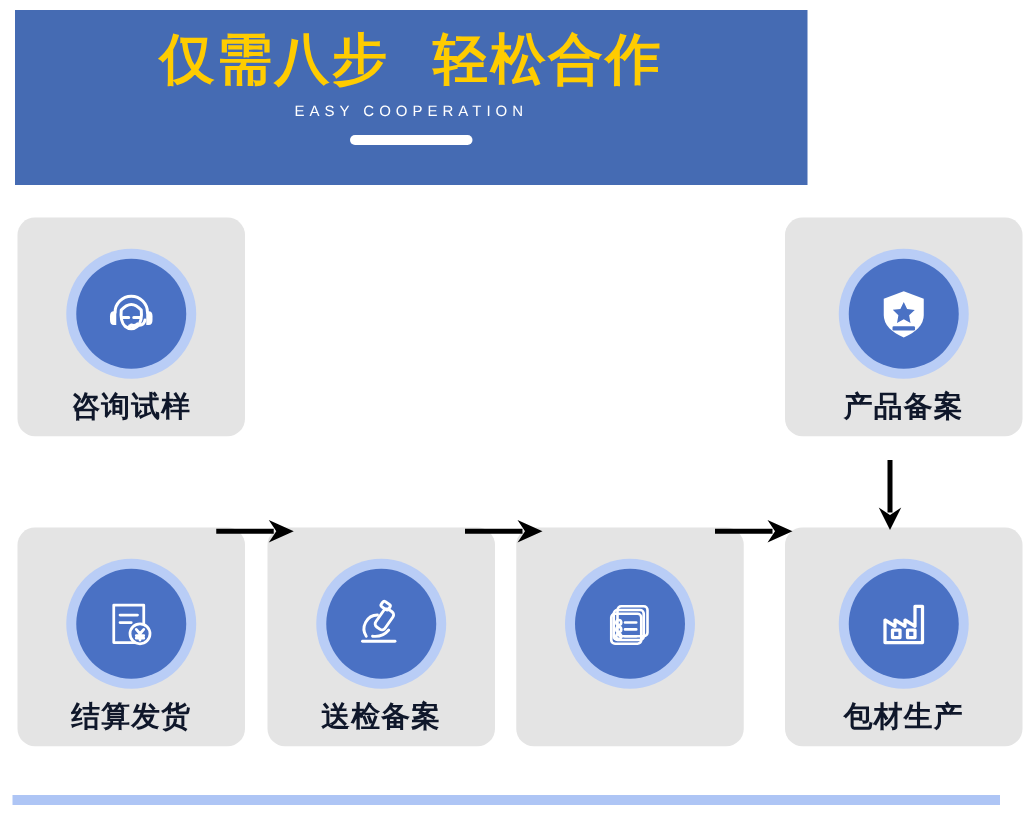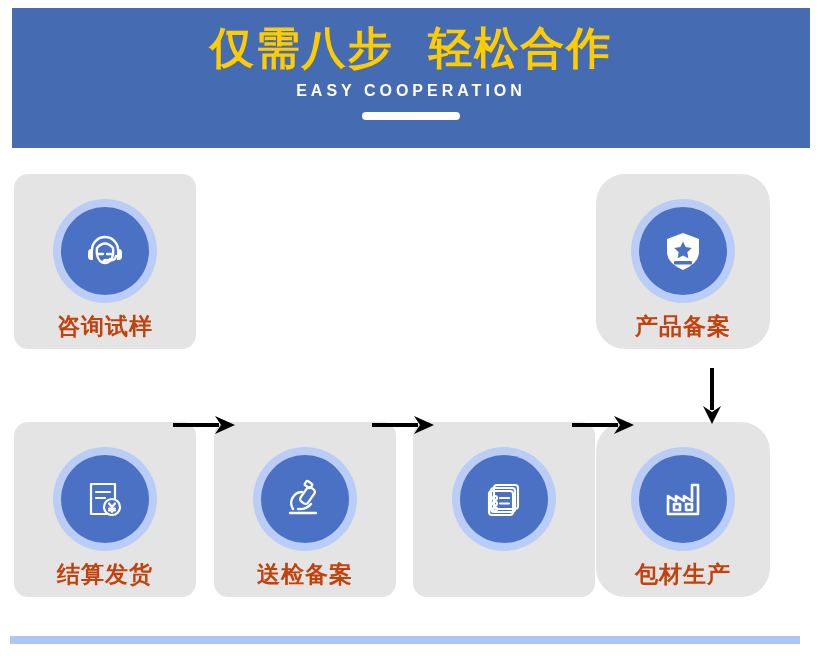--- a/index.html
+++ b/index.html
@@ -14,21 +14,21 @@
     font-family: "Liberation Sans", "DejaVu Sans", sans-serif;
     position: relative;
     overflow: hidden;
   }
 
   
   .banner {
     position: absolute;
     left: 12px;
     top: 8px;
-    width: 798px;
+    width: 634px;
     height: 140px;
     background: #456BB3;
     display: flex;
     flex-direction: column;
     align-items: center;
     justify-content: flex-start;
     box-sizing: border-box;
     padding-top: 16px;
   }
   .banner-title {
@@ -36,24 +36,24 @@
     font-size: 44px;
     font-weight: bold;
     letter-spacing: 2px;
     line-height: 1.1;
     white-space: pre;
     text-align: center;
     font-family: "DejaVu Sans", "Liberation Sans", sans-serif;
   }
   .banner-sub {
     color: #FFFFFF;
-    font-size: 16px;
+    font-size: 12px;
     letter-spacing: 4px;
     margin-top: 10px;
-    font-weight: 700;
+    font-weight: 400;
     text-align: center;
   }
   .banner-rule {
     margin-top: 12px;
     width: 98px;
     height: 8px;
     border-radius: 4px;
     background: #FFFFFF;
   }
 
@@ -78,21 +78,21 @@
     align-items: center;
     justify-content: flex-start;
     padding-top: 25px;
   }
   
   .card.r0 { top: 14px; }
   .card.r1 { top: 262px; }
   .card.c0 { left: 14px; }
   .card.c1 { left: 214px; }
   .card.c2 { left: 413px; }
-  .card.c3 { left: 596px; width: 174px; border-radius: 29px; }
+  .card.c3 { left: 628px; width: 190px; }
 
   .icon-ring {
     width: 104px;
     height: 104px;
     border-radius: 50%;
     background: #B9CDF6;
     display: flex;
     align-items: center;
     justify-content: center;
   }
@@ -104,21 +104,21 @@
     display: flex;
     align-items: center;
     justify-content: center;
   }
   .icon-disc svg { display: block; }
 
   .card-label {
     margin-top: 12px;
     font-size: 23px;
     font-weight: bold;
-    color: #c2410c;
+    color: #0f172a;
     letter-spacing: 1px;
     line-height: 1;
     font-family: "DejaVu Sans", "Liberation Sans", sans-serif;
   }
 
   
   .arrow {
     position: absolute;
   }
   .arrow svg { display: block; }

